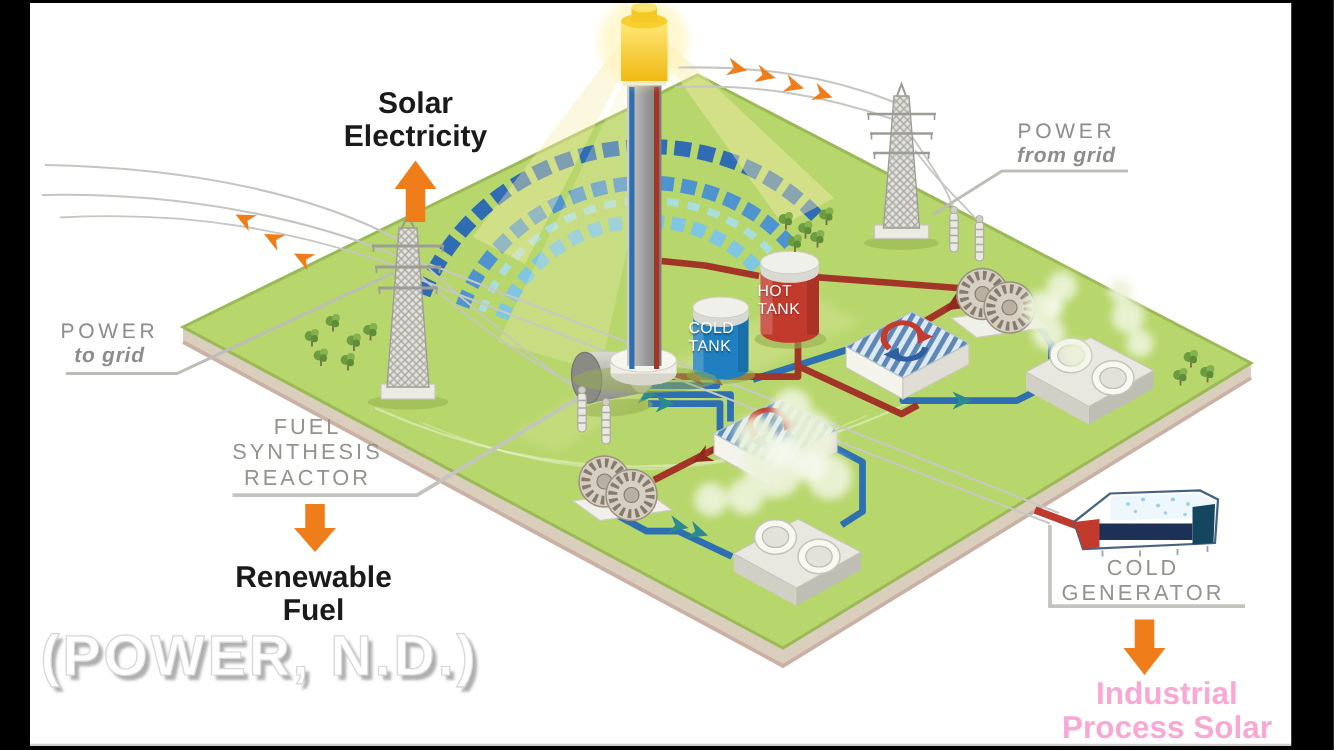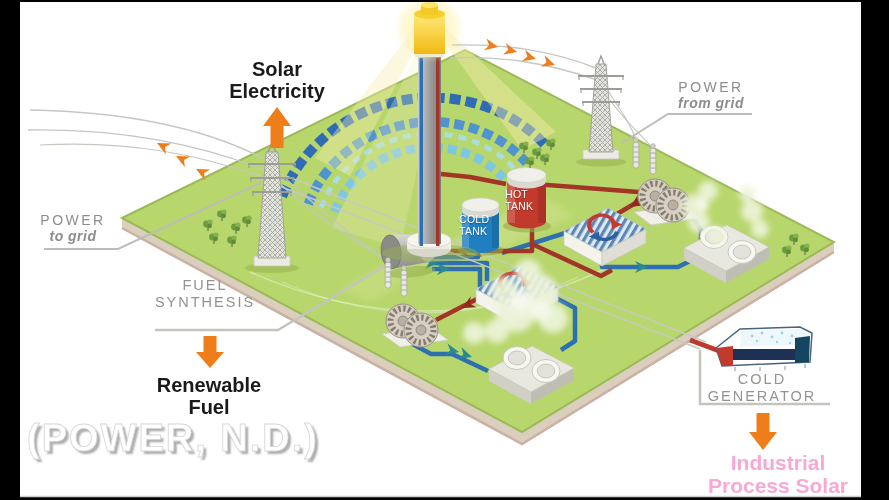--- a/index.html
+++ b/index.html
@@ -374,20 +374,21 @@
 </div>
 
 <div class="lbl lbl-pfg">
   <div class="caps">POWER</div>
   <div class="ital">from grid</div>
 </div>
 
 <div class="lbl lbl-fsr">
   <div class="caps-sm">FUEL</div>
   <div class="caps-sm">SYNTHESIS</div>
+  <div class="caps-sm">REACTOR</div>
 </div>
 
 <div class="lbl lbl-rf">
   <div class="big">Renewable</div>
   <div class="big">Fuel</div>
 </div>
 
 <div class="lbl lbl-sg">
   <div class="caps-sm">COLD</div>
   <div class="caps-sm">GENERATOR</div>

